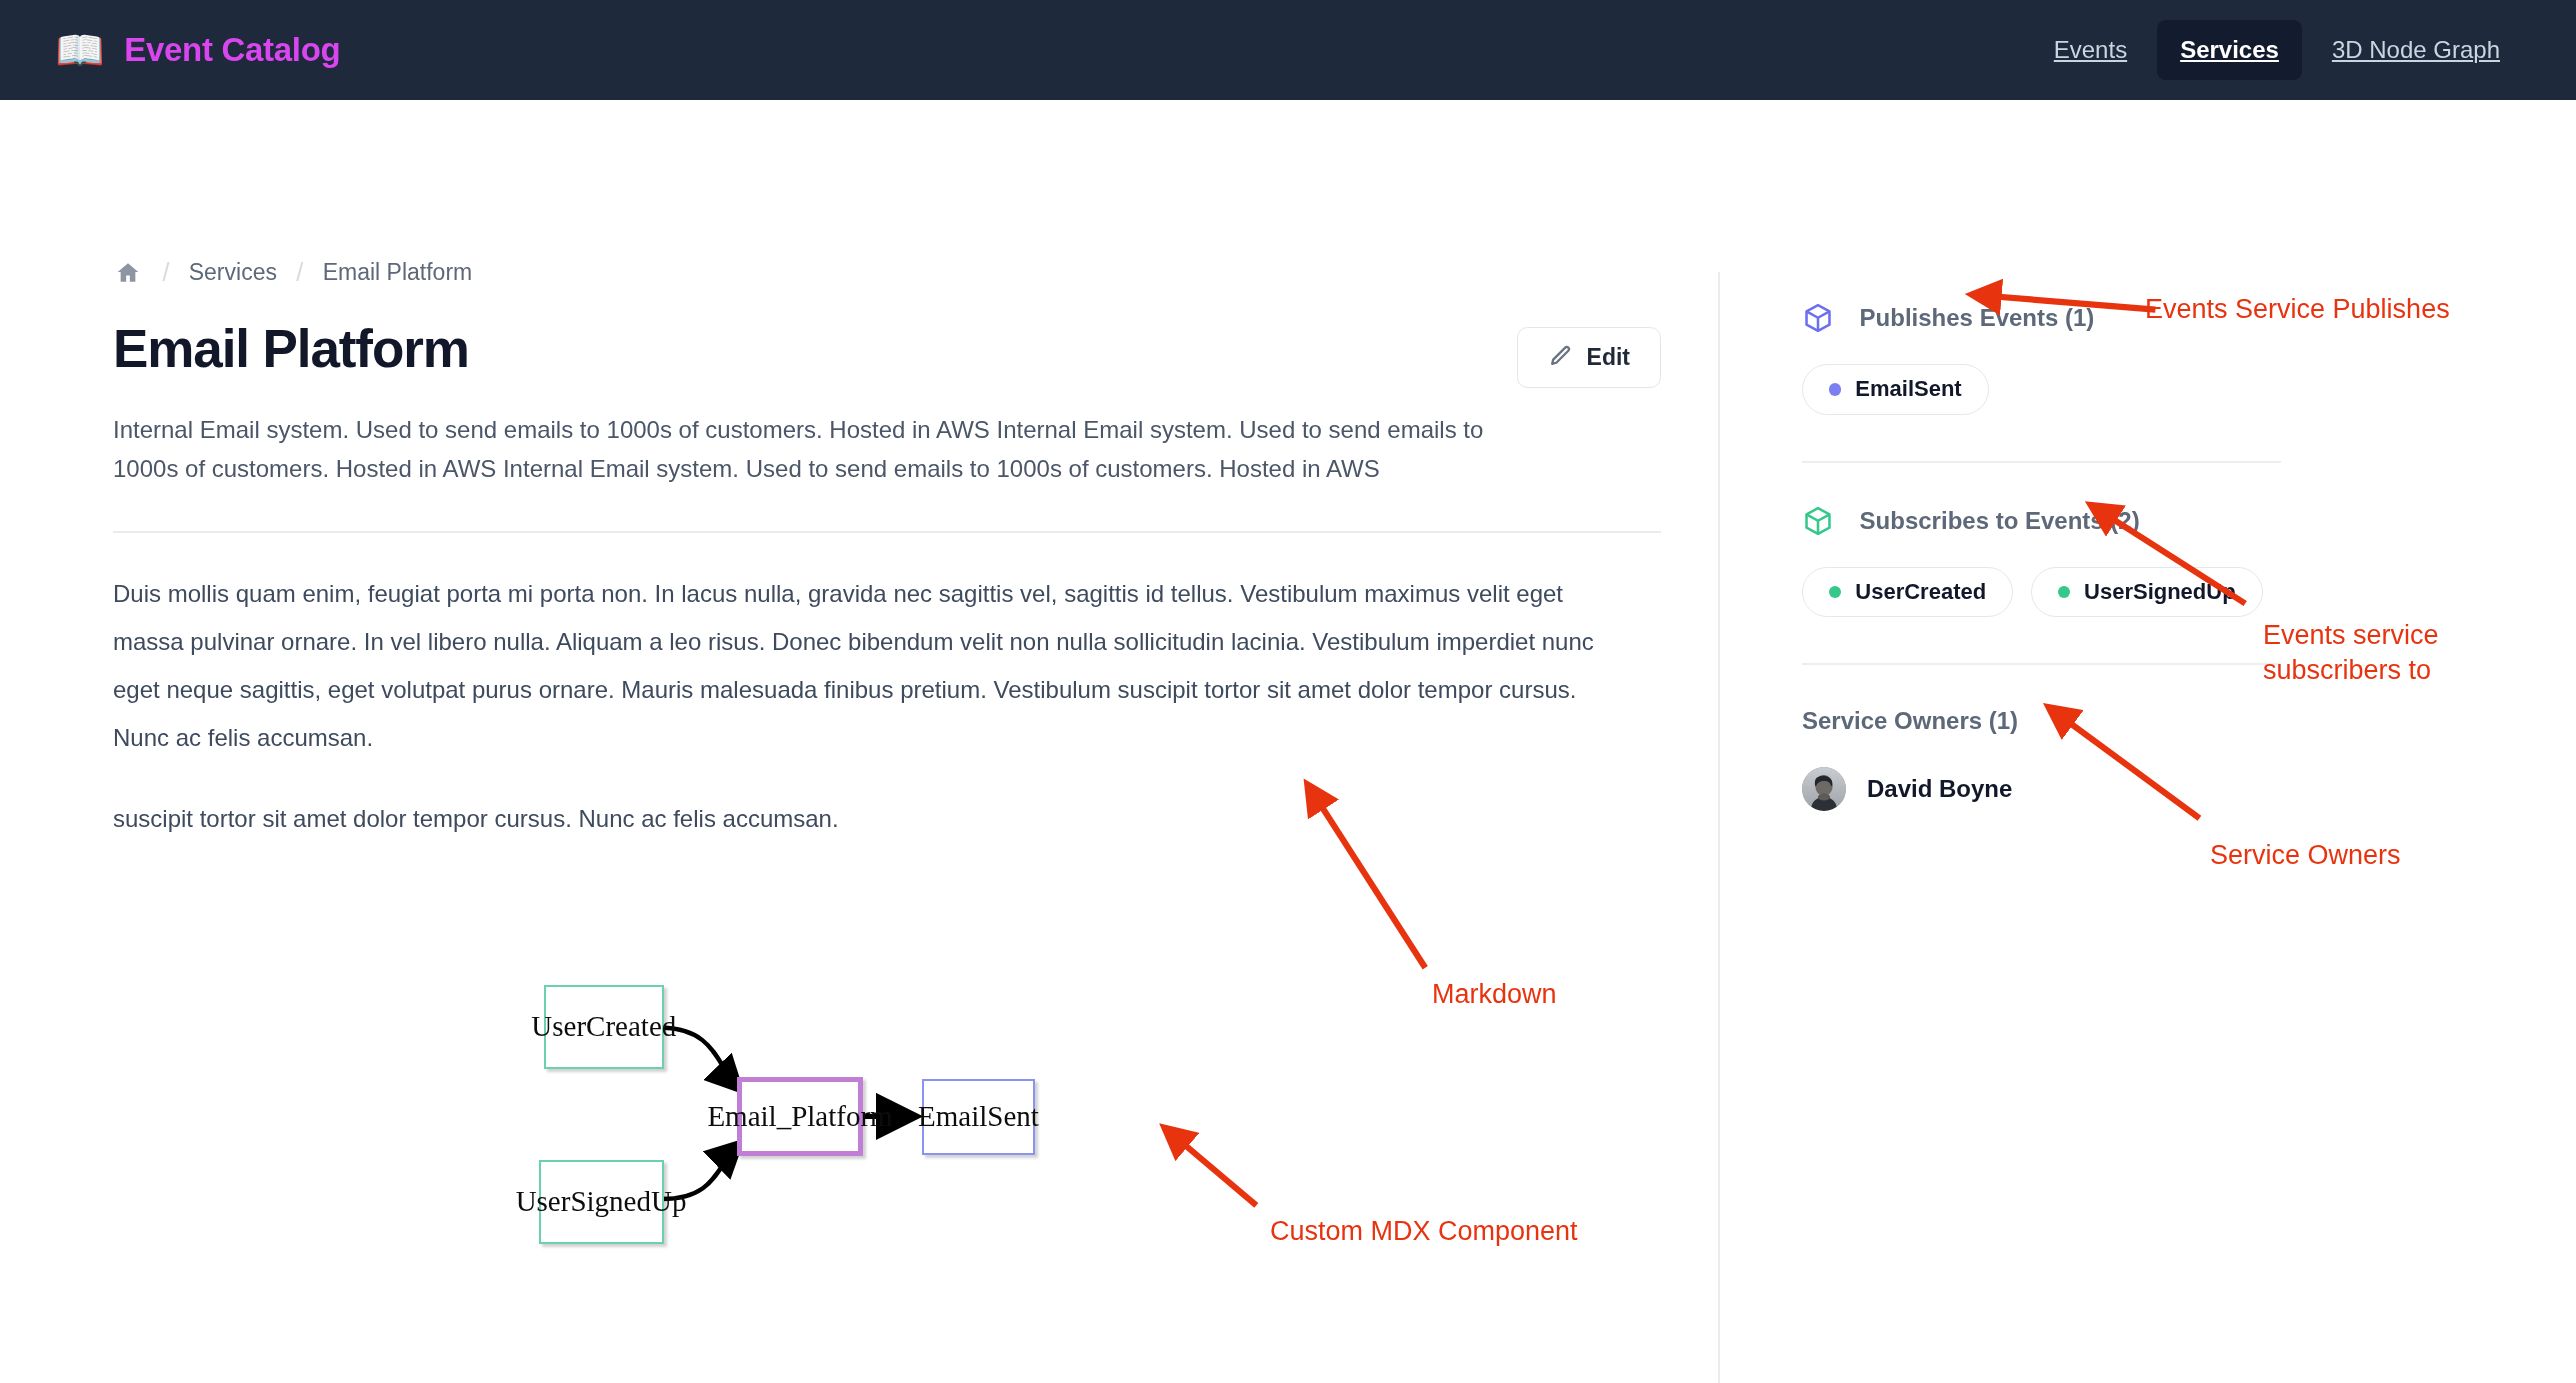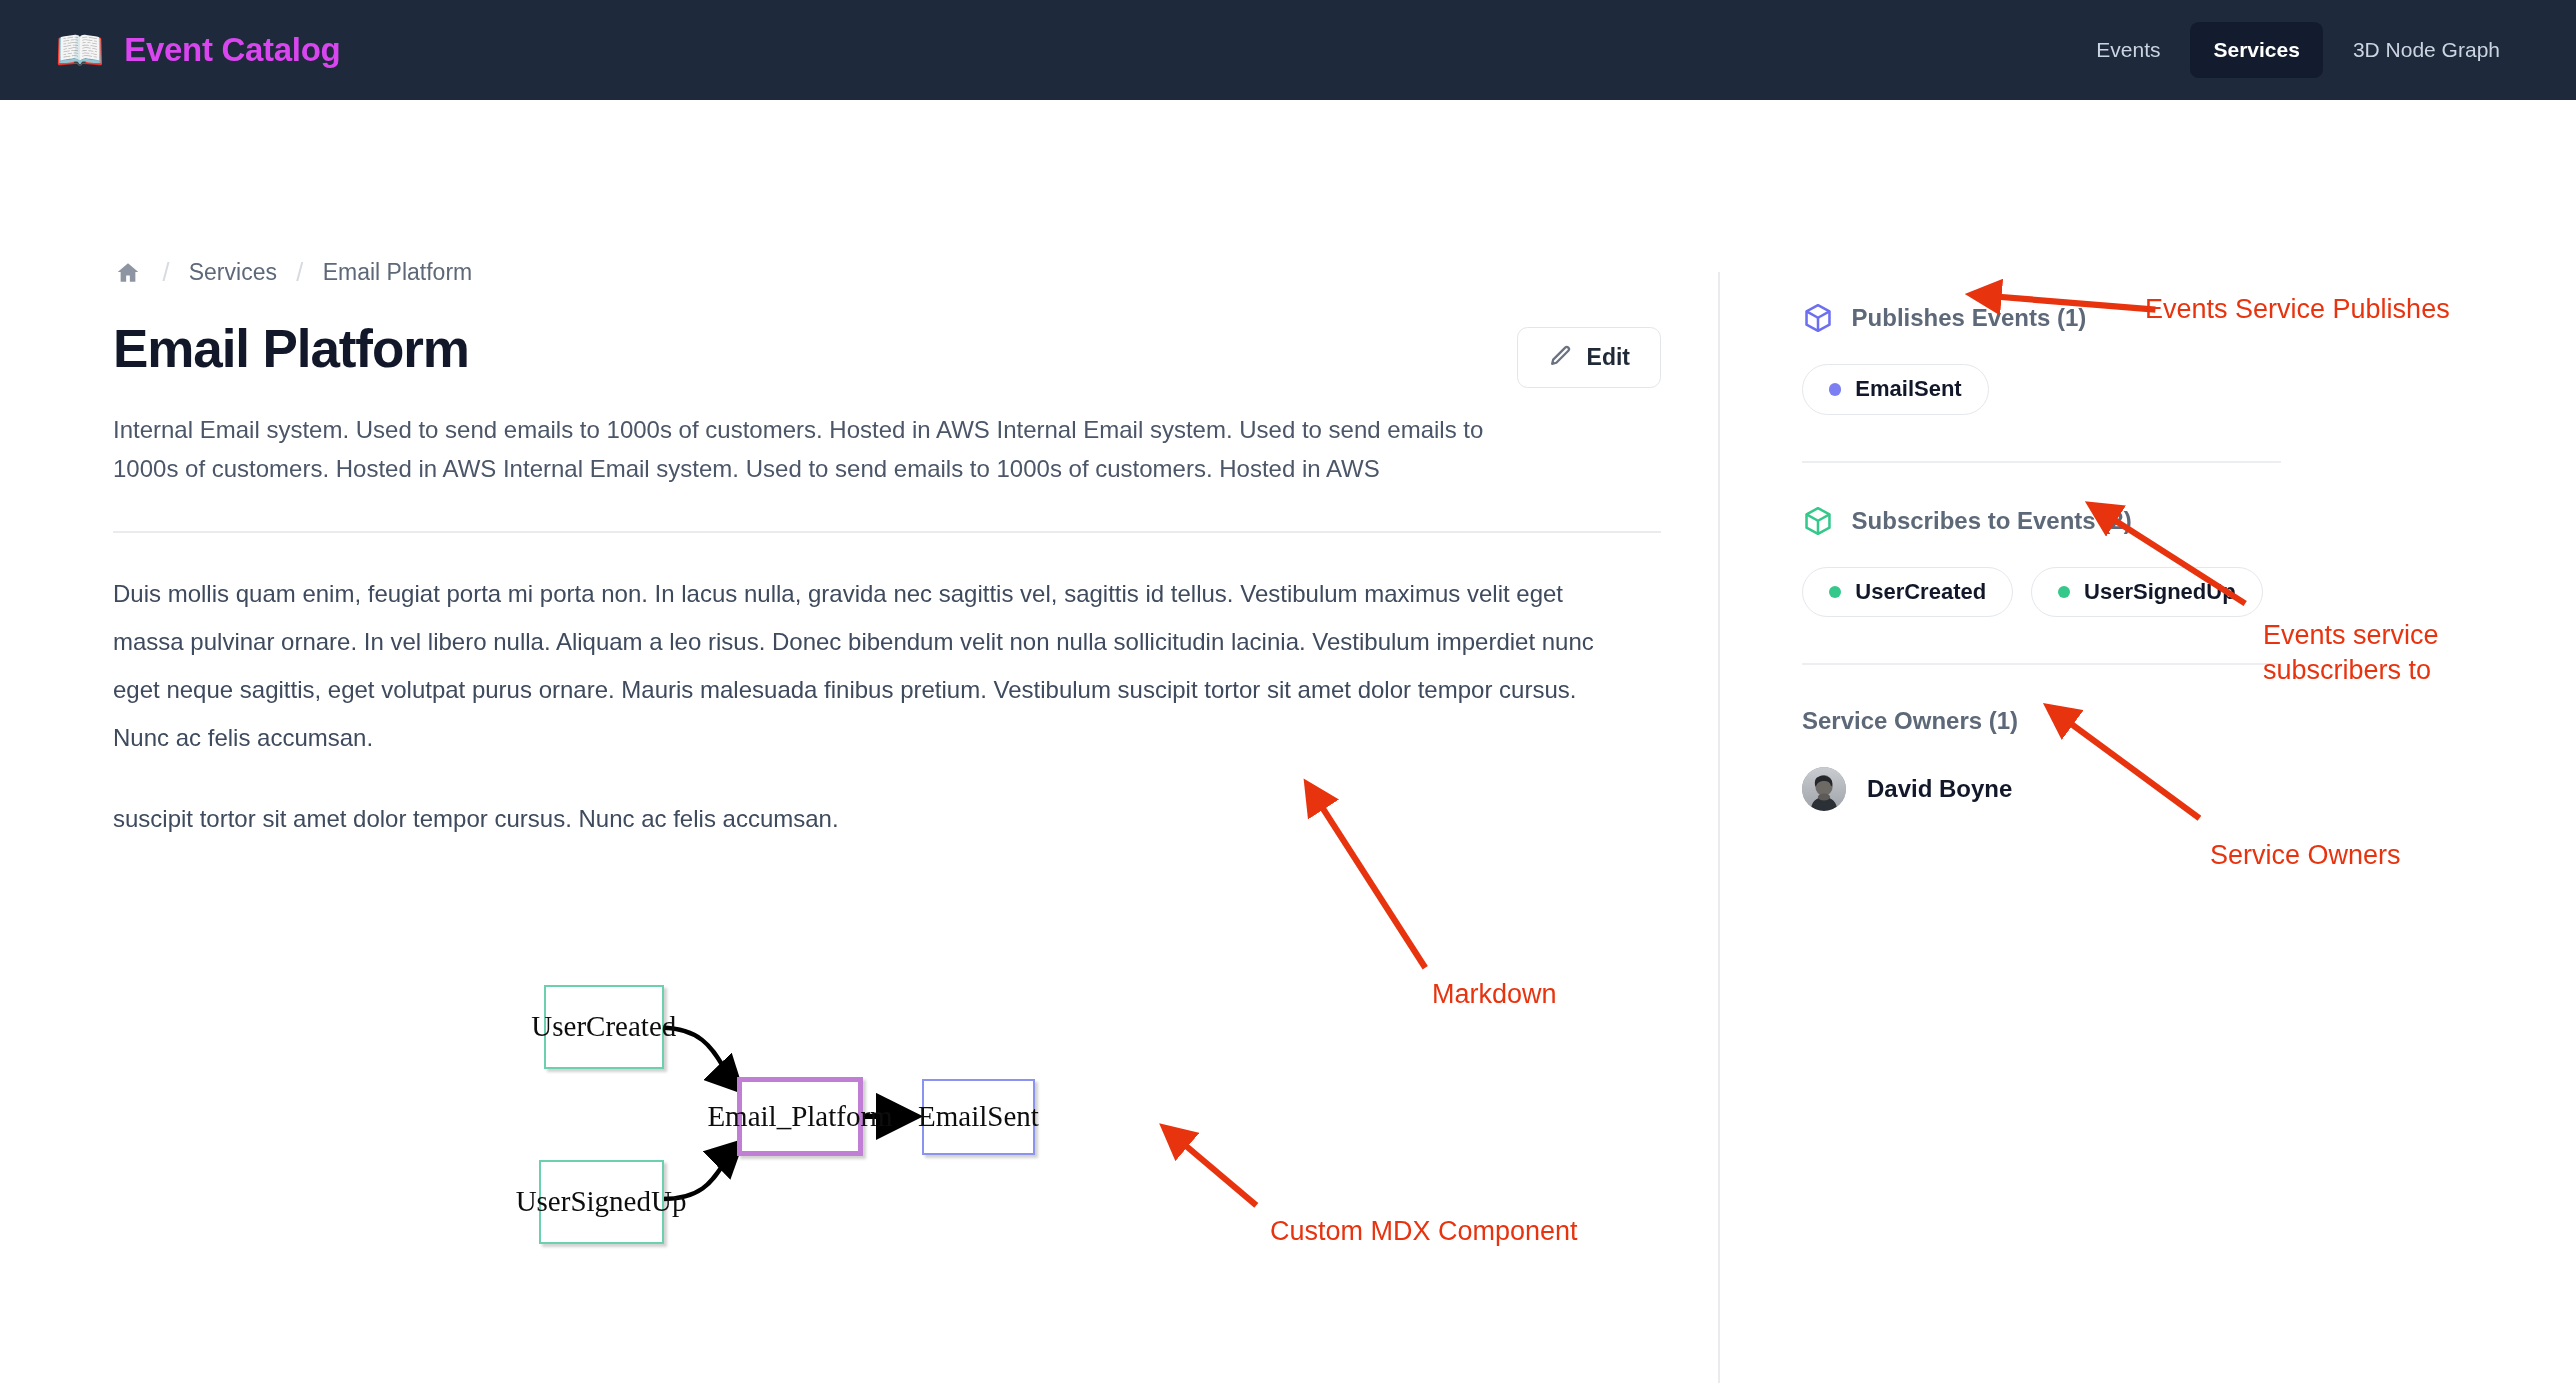--- a/index.html
+++ b/index.html
@@ -21,22 +21,22 @@
     padding: 0 53px 0 55px;
     position: relative;
   }
   .brand { display: flex; align-items: center; gap: 19.4px; }
   .brand-icon { font-size: 40px; line-height: 1; color: #ffffff; }
   .brand-title {
     color: #d946ef; font-size: 33px; font-weight: bold; letter-spacing: -0.3px;
   }
   .nav { margin-left: auto; display: flex; align-items: center; gap: 7px; }
   .nav-item {
-    color: #cbd5e1; font-size: 21px; padding: 16px 23px;
-    border-radius: 8.8px; white-space: nowrap;
+    color: #cbd5e1; font-size: 24px; padding: 16px 23px;
+    border-radius: 8.8px; white-space: nowrap; text-decoration: underline;
   }
   .nav-item.active { background: #131c2e; color: #ffffff; font-weight: bold; }
 
   
   .page { display: flex; height: 1283px; position: relative; }
   .main-col { width: 1718px; padding: 158px 0 0 113px; position: relative; }
   .content { width: 1548px; }
 
   
   .breadcrumb { display: flex; align-items: center; gap: 19.4px; margin-bottom: 33px; }
@@ -87,21 +87,21 @@
   .side-col {
     width: 858px; padding: 202px 0 0 84px; position: relative;
   }
   .vdiv {
     position: absolute; left: 1718px; top: 172px;
     width: 1.8px; height: 1153px; background: #e9ebef;
   }
   .side-sec { margin-bottom: 0; }
   .side-head { display: flex; align-items: center; gap: 17.6px; margin-bottom: 30px; }
   .cube { width: 32px; height: 32px; display: inline-block; }
-  .side-head-text { font-size: 24px; color: #5d6878; font-weight: bold; }
+  .side-head-text { font-size: 24px; color: #5d6878; font-weight: bold; margin-left: 8px; }
   .pills { display: flex; flex-wrap: wrap; gap: 17.6px; }
   .pill {
     display: inline-flex; align-items: center; gap: 14px;
     border: 1.8px solid #e4e7ec; background: #fff;
     border-radius: 879px; padding: 11.4px 26px;
     font-size: 22px; font-weight: bold; color: #121829;
   }
   .dot { width: 12.3px; height: 12.3px; border-radius: 50%; display: inline-block; }
   .side-hr { height: 1.8px; background: #eceef2; border: 0; margin: 46px 0 42px 0; width: 479px; }
   .owners-head { font-size: 24px; color: #5d6878; font-weight: bold; margin-bottom: 32px; }

